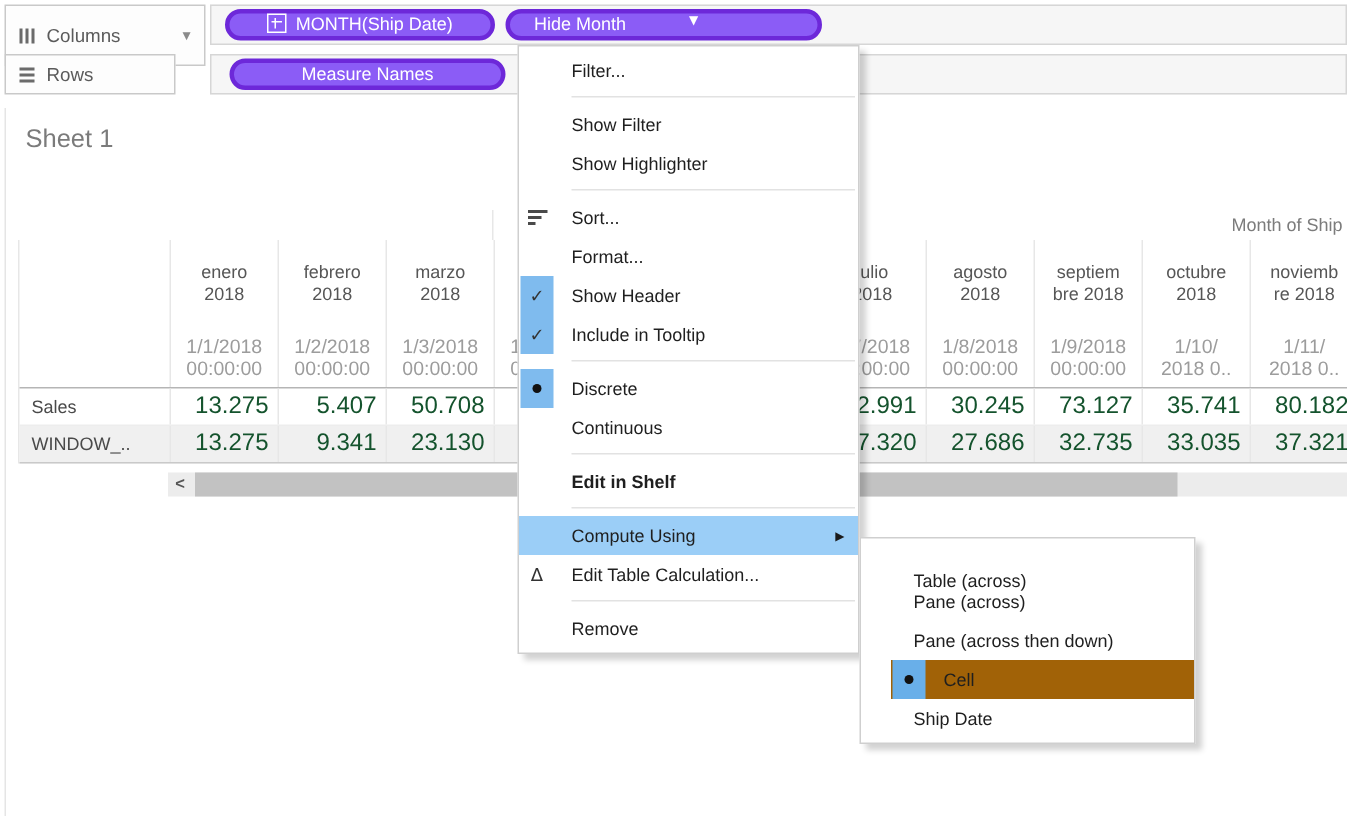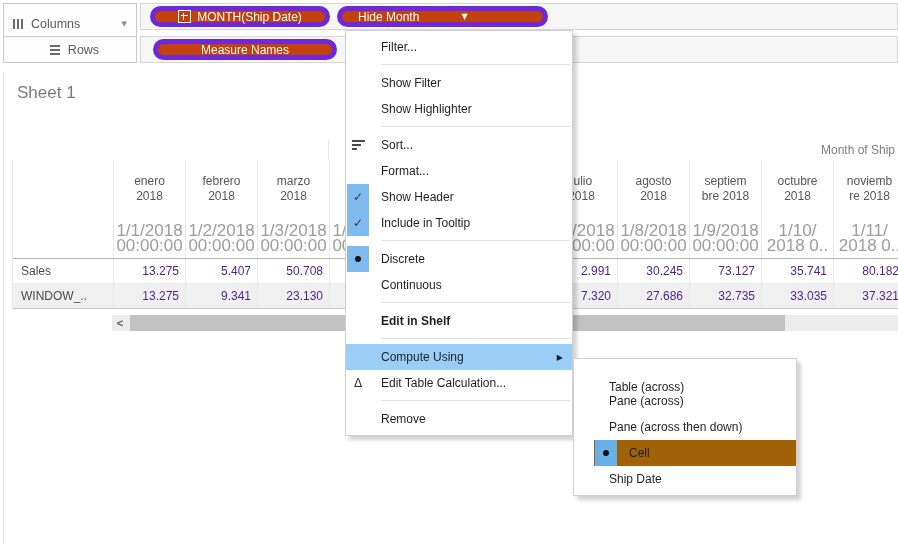--- a/index.html
+++ b/index.html
@@ -6,32 +6,32 @@
   body{width:898px;height:544px;position:relative;overflow:hidden;background:#fff;
        font-family:"Liberation Sans","DejaVu Sans",sans-serif;-webkit-font-smoothing:antialiased;}
   .abs{position:absolute;box-sizing:border-box;}
 
   
   .shelf-box{background:#fdfdfd;border:1px solid #c9c9c9;display:flex;align-items:center;
              padding-left:9px;color:#5b5b5b;font-size:12.5px;}
   .shelf-area{background:#f6f6f6;border:1px solid #d6d6d6;}
   #columns-box{left:3px;top:3px;width:134px;height:41px;}
   #columns-area{left:140px;top:3px;width:758px;height:27px;}
-  #rows-box{left:3px;top:36px;width:134px;height:27px;justify-content:center;}
+  #rows-box{left:3px;top:36px;width:114px;height:27px;}
   #rows-area{left:140px;top:36px;width:758px;height:27px;}
   .shelf-caret{margin-left:auto;margin-right:9px;font-size:7px;color:#8b8b8b;
                font-family:"DejaVu Sans",sans-serif;}
   .cols-icon{display:flex;gap:2px;margin-right:8px;}
   .cols-icon i{display:block;width:2px;height:10px;background:#6b6b6b;}
   .rows-icon{display:flex;flex-direction:column;gap:2px;margin-right:8px;}
   .rows-icon i{display:block;width:10px;height:2px;background:#6b6b6b;}
 
   
-  .pill{background:#c2410c;border:5px solid #6d28d9;border-radius:11px;color:#fff;
-        font-size:12px;display:flex;align-items:center;cursor:default;}
+  .pill{background:#8b5cf6;border:3px solid #6d28d9;border-radius:11px;color:#fff;
+        font-size:12px;display:flex;cursor:default;}
   #pill-month{left:150px;top:6px;width:180px;height:21px;justify-content:center;gap:6px;}
   #pill-hide{left:337px;top:6px;width:211px;height:21px;padding-left:16px;}
   #pill-measure{left:153px;top:39px;width:184px;height:21px;justify-content:center;}
   .pill-caret{font-size:8px;color:#fff;font-family:"DejaVu Sans",sans-serif;margin-left:42px;}
   .plusbox{width:11px;height:11px;border:1px solid #fff;position:relative;flex:none;}
   .plusbox::before{content:"";position:absolute;left:2px;right:2px;top:4px;height:1px;background:#fff;}
   .plusbox::after{content:"";position:absolute;top:2px;bottom:2px;left:4px;width:1px;background:#fff;}
 
   
   #sheet-title{left:17px;top:83px;font-size:17px;color:#7b7b7b;}
@@ -42,27 +42,27 @@
   
   #table-root{left:12px;top:160px;border-left:1px solid #e7e7e7;}
   .trow{display:flex;}
   .corner,.rowlabel{width:100px;flex:none;box-sizing:border-box;}
   .mcell,.dcell,.vcell{width:72px;flex:none;box-sizing:border-box;border-left:1px solid #e7e7e7;}
   .months-row{height:58px;}
   .mcell{display:flex;flex-direction:column;align-items:center;justify-content:center;
          color:#565656;font-size:12px;line-height:15px;text-align:right;}
   .dates-row{height:40px;border-bottom:1px solid #b5b5b5;}
   .dcell{display:flex;flex-direction:column;align-items:center;justify-content:center;
-         color:#9c9c9c;font-size:17px;line-height:15px;}
+         color:#9c9c9c;font-size:13px;line-height:15px;}
   .data-row{height:24px;}
   .data-row.r0{border-bottom:1px solid #ededed;}
   .data-row.r1{background:#f0f0f0;border-bottom:1px solid #c9c9c9;}
   .rowlabel{display:flex;align-items:center;padding-left:8px;color:#4a4a4a;font-size:12px;}
   .vcell{display:flex;align-items:center;justify-content:flex-end;padding-right:6px;
-         color:#4c1d95;font-size:12px;}
+         color:#14532d;font-size:16px;}
 
   
   #scrollbar{left:112px;top:315px;width:786px;height:16px;background:#ececec;display:flex;align-items:center;}
   #scroll-left-btn{width:16px;height:16px;display:flex;align-items:center;justify-content:center;
                    color:#555;font-size:11px;font-weight:bold;flex:none;}
   #scroll-thumb{margin-left:2px;width:655px;height:16px;background:#c2c2c2;flex:none;}
 
   
   .menu{position:absolute;box-sizing:border-box;background:#fff;border:1px solid #cfcfcf;
         box-shadow:4px 4px 4px rgba(0,0,0,0.18);padding:3px 0;z-index:10;font-size:12px;color:#1f1f1f;}

